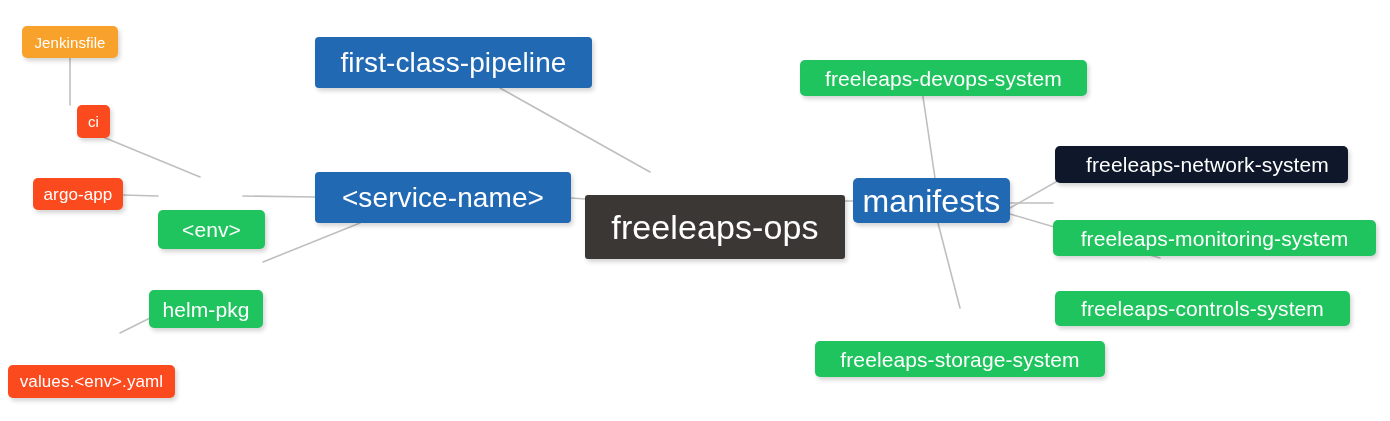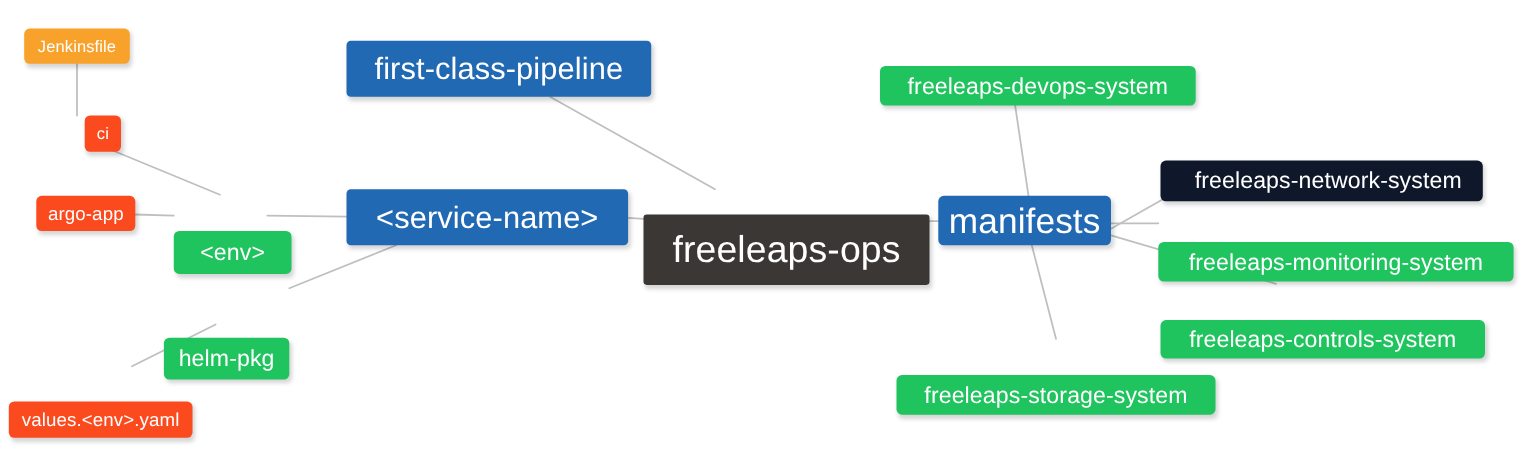--- a/index.html
+++ b/index.html
@@ -75,21 +75,21 @@
       </div>
       <div class="node tier-tiny" style="left: 53px; top: 105px; width: 33px; height: 33px; background: rgb(251, 74, 30); margin-left: 24px;">
         <span class="node-label">ci</span>
       </div>
       <div class="node tier-small" style="left: 33px; top: 178px; width: 90px; height: 32px; background: rgb(251, 74, 30);">
         <span class="node-label">argo-app</span>
       </div>
       <div class="node tier-leaf" style="left: 158px; top: 177px; width: 107px; height: 39px; background: rgb(31, 196, 94);">
         <span class="node-label">&lt;env&gt;</span>
       </div>
-      <div class="node tier-leaf" style="left: 149px; top: 274px; width: 114px; height: 38px; background: rgb(31, 196, 94);">
+      <div class="node tier-leaf" style="left: 149px; top: 257px; width: 114px; height: 38px; background: rgb(31, 196, 94);">
         <span class="node-label">helm-pkg</span>
       </div>
       <div class="node tier-small" style="left: 8px; top: 333px; width: 167px; height: 33px; background: rgb(251, 74, 30); margin-top: 32px;">
         <span class="node-label">values.&lt;env&gt;.yaml</span>
       </div>
       <div class="node tier-major" style="left: 315px; top: 37px; width: 277px; height: 51px; background: rgb(34, 105, 179);">
         <span class="node-label">first-class-pipeline</span>
       </div>
       <div class="node tier-major" style="left: 315px; top: 172px; width: 256px; height: 51px; background: rgb(34, 105, 179);">
         <span class="node-label">&lt;service-name&gt;</span>

